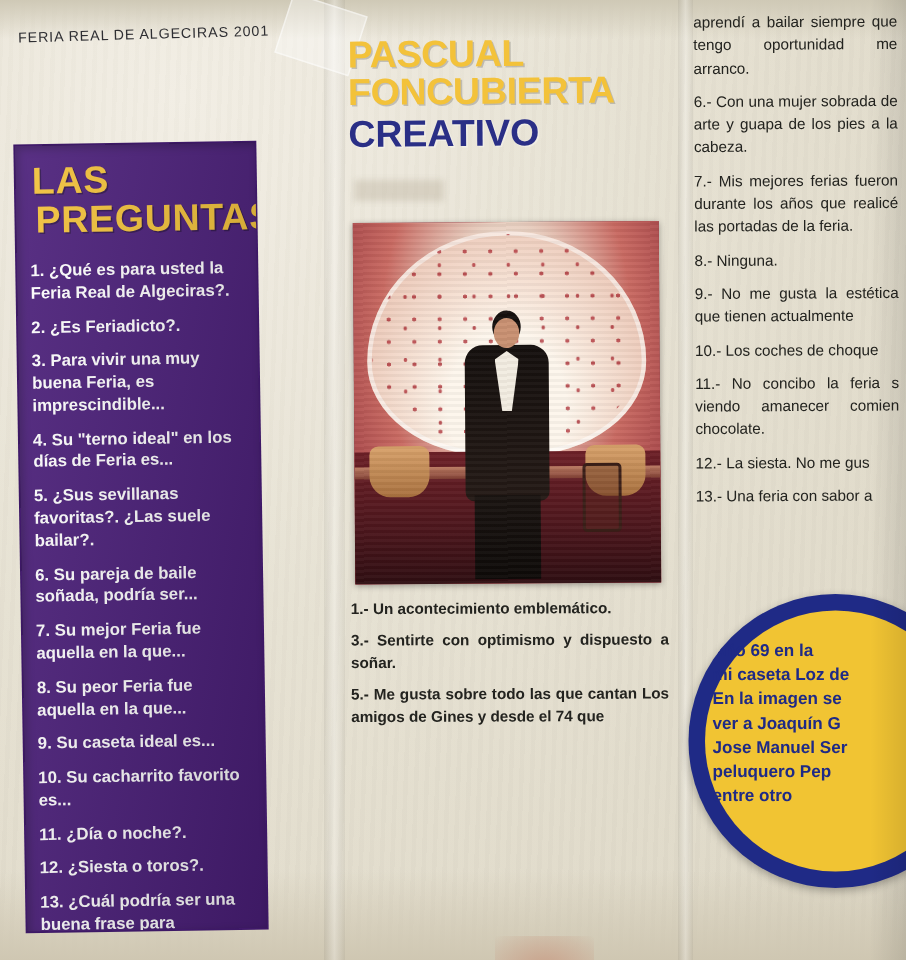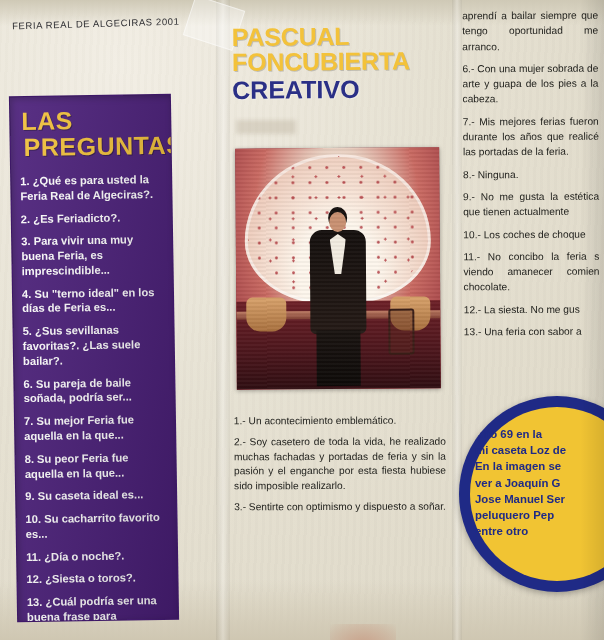--- a/index.html
+++ b/index.html
@@ -187,22 +187,23 @@
     border:2px solid #3a1f18; border-radius:3px;
     background:rgba(90,40,30,0.4);
   }
   .ph-grain {
     position:absolute; inset:0;
     background:repeating-linear-gradient(0deg, rgba(255,255,255,0.03) 0 2px, rgba(0,0,0,0.04) 2px 4px);
   }
 
   
   #answers {
-    position:absolute; left:234px; top:414px; width:212px;
+    position:absolute; left:234px; top:400px; width:212px;
     transform:rotate(-0.2deg);
+    font-weight:bold;
   }
   #answers p {
     margin:0 0 7px 0;
     font-size:10.2px; line-height:1.42;
     color:#23231f; text-align:justify;
   }
 
   
   #rightcol {
     position:absolute; left:463px; top:8px; width:136px;
@@ -312,22 +313,22 @@
     <div class="ph-chair"></div>
     <div class="ph-man-body"></div>
     <div class="ph-shirt"></div>
     <div class="ph-legs"></div>
     <div class="ph-man-head"></div>
     <div class="ph-grain"></div>
   </div>
 
   <div id="answers">
     <p>1.- Un acontecimiento emblemático.</p>
-    <p>2.- Soy casetero de toda la vida, he realizado muchas fachadas y portadas de feria y sin la pasión y el enganche por esta fiesta hubiese sido imposible realizarlo.</p>
     <p>3.- Sentirte con optimismo y dispuesto a soñar.</p>
+    <p>5.- Me gusta sobre todo las que cantan Los amigos de Gines y desde el 74 que</p>
   </div>
 
   <div id="rightcol">
     <p>aprendí a bailar siempre que tengo oportunidad me arranco.</p>
     <p>6.- Con una mujer sobrada de arte y guapa de los pies a la cabeza.</p>
     <p>7.- Mis mejores ferias fueron durante los años que realicé las portadas de la feria.</p>
     <p>8.- Ninguna.</p>
     <p>9.- No me gusta la estética que tienen actualmente</p>
     <p>10.- Los coches de choque</p>
     <p>11.- No concibo la feria s viendo amanecer comien chocolate.</p>

